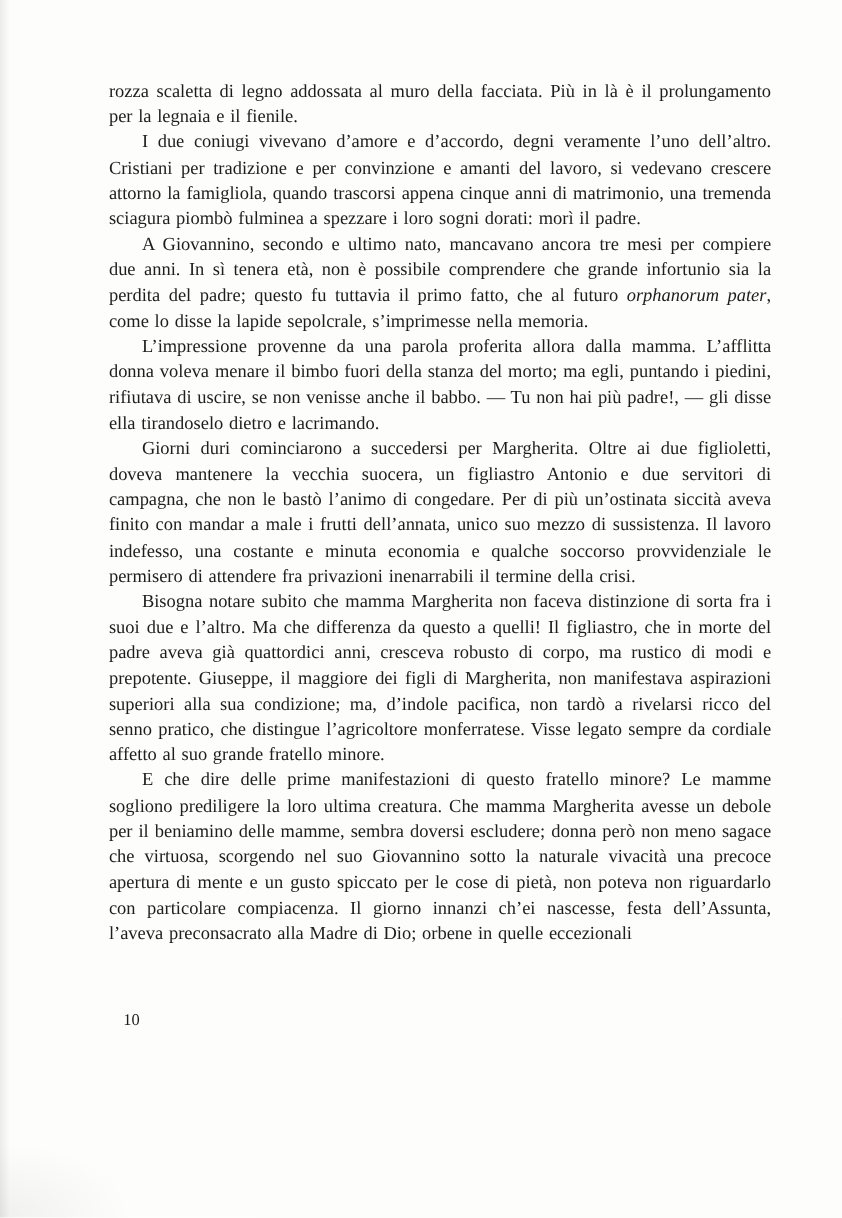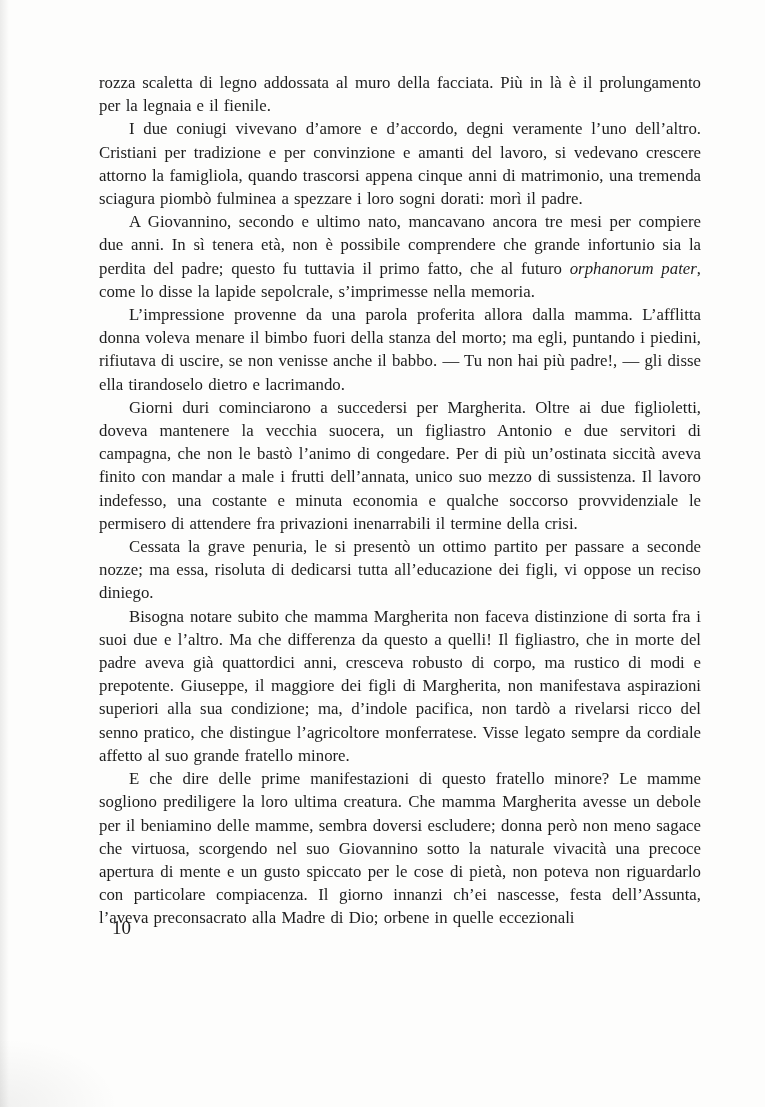--- a/index.html
+++ b/index.html
@@ -49,21 +49,21 @@
   }
   .text-block p.continuation {
     text-indent: 0;
   }
   .text-block em {
   }
   .page-number {
     position: absolute;
     left: 112px;
     top: 916px;
-    font-size: 19px;
+    font-size: 15px;
     line-height: 24px;
     color: #1d1d1d;
   }
 </style>
 </head>
 <body>
 
 <div class="scan-page">
   <div class="edge-shadow-left"></div>
   <div class="edge-shadow-bottom"></div>
@@ -72,21 +72,20 @@
     <p class="continuation">rozza scaletta di legno addossata al muro della facciata. Più in là è il prolungamento per la legnaia e il fienile.</p>
 
     <p>I due coniugi vivevano d’amore e d’accordo, degni veramente l’uno dell’altro. Cristiani per tradizione e per convinzione e amanti del lavoro, si vedevano crescere attorno la famigliola, quando trascorsi appena cinque anni di matrimonio, una tremenda sciagura piombò fulminea a spezzare i loro sogni dorati: morì il padre.</p>
 
     <p><span>A Giovannino, secondo e ultimo nato, mancavano ancora tre mesi per compiere due anni. In sì tenera età, non è possibile comprendere che grande infortunio sia la perdita del padre; questo fu tuttavia il primo fatto, che al futuro </span><em>orphanorum pater</em><span>, come lo disse la lapide sepolcrale, s’imprimesse nella memoria.</span></p>
 
     <p>L’impressione provenne da una parola proferita allora dalla mamma. L’afflitta donna voleva menare il bimbo fuori della stanza del morto; ma egli, puntando i piedini, rifiutava di uscire, se non venisse anche il babbo. — Tu non hai più padre!, — gli disse ella tirandoselo dietro e lacrimando.</p>
 
     <p>Giorni duri cominciarono a succedersi per Margherita. Oltre ai due figlioletti, doveva mantenere la vecchia suocera, un figliastro Antonio e due servitori di campagna, che non le bastò l’animo di congedare. Per di più un’ostinata siccità aveva finito con mandar a male i frutti dell’annata, unico suo mezzo di sussistenza. Il lavoro indefesso, una costante e minuta economia e qualche soccorso provvidenziale le permisero di attendere fra privazioni inenarrabili il termine della crisi.</p>
 
-    <p>Cessata la grave penuria, le si presentò un ottimo partito per passare a seconde nozze; ma essa, risoluta di dedicarsi tutta all’educazione dei figli, vi oppose un reciso diniego.</p>
 
     <p>Bisogna notare subito che mamma Margherita non faceva distinzione di sorta fra i suoi due e l’altro. Ma che differenza da questo a quelli! Il figliastro, che in morte del padre aveva già quattordici anni, cresceva robusto di corpo, ma rustico di modi e prepotente. Giuseppe, il maggiore dei figli di Margherita, non manifestava aspirazioni superiori alla sua condizione; ma, d’indole pacifica, non tardò a rivelarsi ricco del senno pratico, che distingue l’agricoltore monferratese. Visse legato sempre da cordiale affetto al suo grande fratello minore.</p>
 
     <p>E che dire delle prime manifestazioni di questo fratello minore? Le mamme sogliono prediligere la loro ultima creatura. Che mamma Margherita avesse un debole per il beniamino delle mamme, sembra doversi escludere; donna però non meno sagace che virtuosa, scorgendo nel suo Giovannino sotto la naturale vivacità una precoce apertura di mente e un gusto spiccato per le cose di pietà, non poteva non riguardarlo con particolare compiacenza. Il giorno innanzi ch’ei nascesse, festa dell’Assunta, l’aveva preconsacrato alla Madre di Dio; orbene in quelle eccezionali</p>
   </div>
 
   <div class="page-number">10</div>
 </div>
 
 </body></html>

